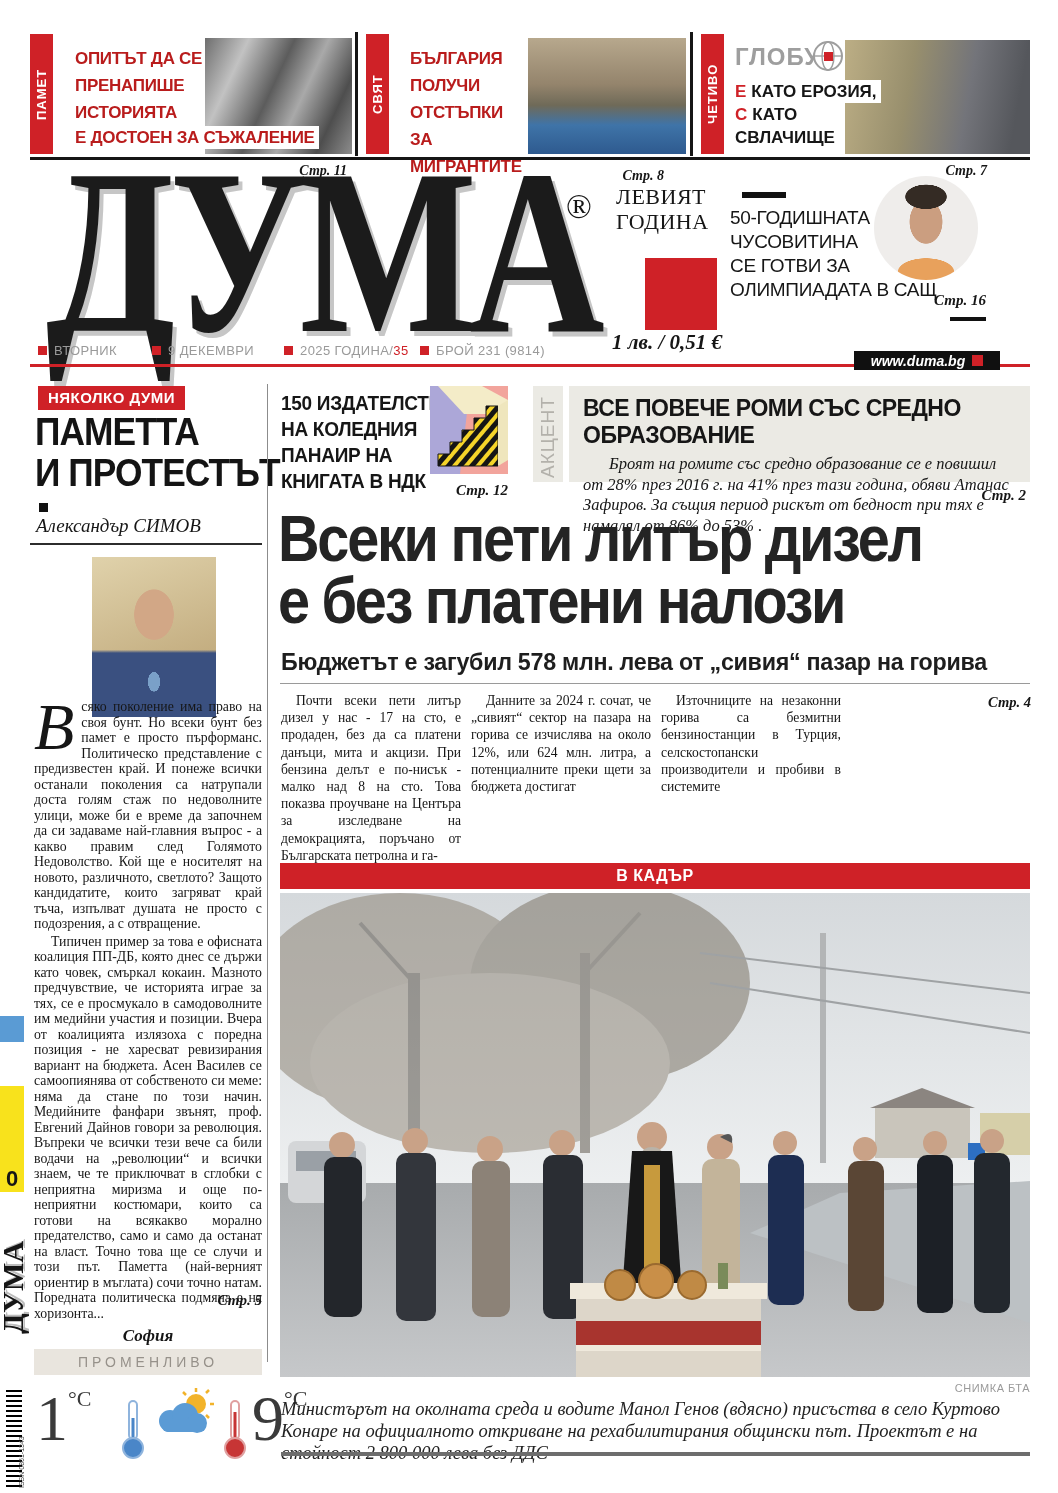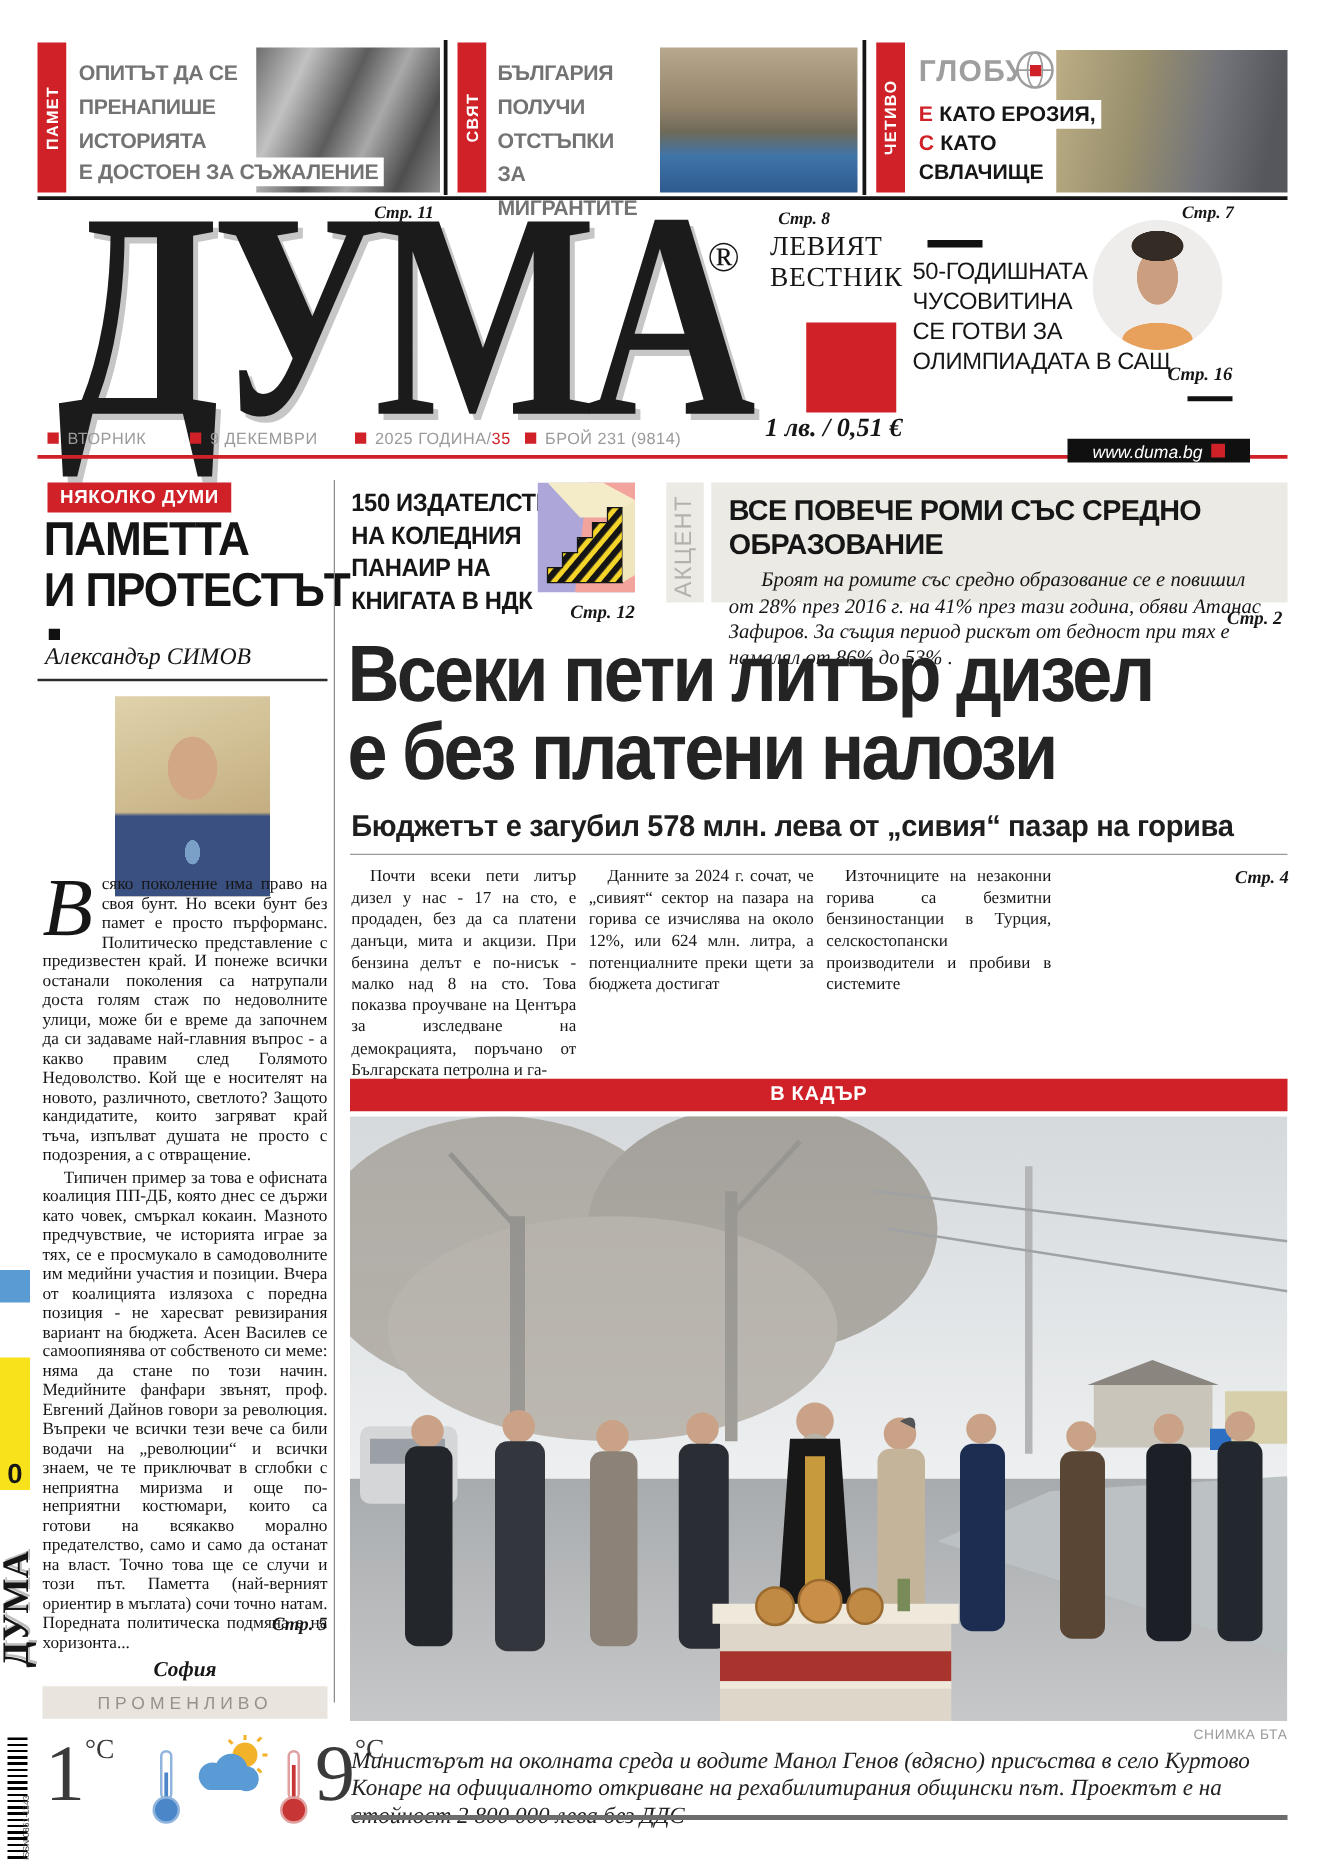--- a/index.html
+++ b/index.html
@@ -7,22 +7,22 @@
   body{margin:0;background:#fff;}
   .page{position:relative;width:1058px;height:1493px;background:#fff;overflow:hidden;
         font-family:"Liberation Serif",serif;color:var(--ink);}
   .abs{position:absolute;}
   .sans{font-family:"Liberation Sans",sans-serif;}
   .pre{white-space:pre-line;}
   .vlabel{position:absolute;width:23px;background:var(--red);color:#fff;
           font:700 13px "Liberation Sans",sans-serif;letter-spacing:1px;
           writing-mode:vertical-rl;transform:rotate(180deg);
           display:flex;align-items:center;justify-content:center;}
-  .ttitle{position:absolute;font:700 17px/27px "Liberation Sans",sans-serif;color:#737373;
-          white-space:pre-line;z-index:2;letter-spacing:-0.3px;}
+  .ttitle{position:absolute;font:700 17px/27px "Liberation Sans",sans-serif;color:#b91c1c;
+          white-space:pre-line;z-index:2;letter-spacing:-0.3px;margin-left:12px;}
   .t3line{font:700 17px/23px "Liberation Sans",sans-serif;background:#fff;
           display:inline-block;padding-right:4px;}
   .t3lead{color:var(--red);margin-right:5px;}
   .pref{position:absolute;font:700 italic 14px "Liberation Serif",serif;text-align:right;}
   .tphoto{position:absolute;z-index:1;}
   .sep{position:absolute;width:3px;background:#151515;}
   .duma{position:absolute;font:700 235px/200px "Liberation Serif",serif;letter-spacing:-10px;
         transform:scaleX(.8);transform-origin:left top;color:#1b1b1b;
         text-shadow:5px 5px 0 #c6c6c6;}
   .dateitem{position:absolute;font:13px "Liberation Sans",sans-serif;color:#9a9a9a;letter-spacing:.4px;top:343px;}
@@ -94,21 +94,21 @@
     <div><span class="t3line"><span class="t3lead">С</span><span>КАТО</span></span></div>
     <div><span class="t3line">СВЛАЧИЩЕ</span></div>
   </div>
   <div class="pref" style="left:895px;top:163px;width:92px">Стр. 7</div>
 
   <div class="abs" style="left:30px;top:157px;width:1000px;height:3px;background:#151515"></div>
 
   <div class="duma" style="left:46px;top:152px">ДУМА</div>
   <div class="abs" style="left:566px;top:188px;font:34px 'Liberation Serif',serif">®</div>
   <div class="abs pre" style="left:616px;top:184px;font:22px/25px 'Liberation Serif',serif;letter-spacing:.5px">ЛЕВИЯТ
-ВЕСТНИК</div>
+ГОДИНА</div>
   <div class="abs" style="left:645px;top:258px;width:72px;height:72px;background:var(--red)"></div>
 
   <div class="abs" style="left:742px;top:192px;width:44px;height:6px;background:#111"></div>
   <div class="abs pre sans" style="left:730px;top:206px;width:210px;font-weight:400;font-size:19px;line-height:24px;letter-spacing:-0.3px">50-ГОДИШНАТА
 ЧУСОВИТИНА
 СЕ ГОТВИ ЗА
 ОЛИМПИАДАТА В САЩ</div>
   <div class="abs" style="left:874px;top:176px;width:104px;height:104px;border-radius:50%;background:
       radial-gradient(ellipse 34px 20px at 50% 20%, #342b24 60%, transparent 62%),
       radial-gradient(ellipse 27px 36px at 50% 44%, #cb9e80 60%, transparent 62%),
@@ -117,21 +117,21 @@
   <div class="pref" style="left:908px;top:292px;width:78px;font-size:15px">Стр. 16</div>
   <div class="abs" style="left:950px;top:317px;width:36px;height:4px;background:#111"></div>
 
   <div class="dateitem" style="left:38px"><span class="sq"></span><span>ВТОРНИК</span></div>
   <div class="dateitem" style="left:152px"><span class="sq"></span><span>9 ДЕКЕМВРИ</span></div>
   <div class="dateitem" style="left:284px"><span class="sq"></span><span>2025 ГОДИНА/</span><span class="redtxt" style="font-weight:400">35</span></div>
   <div class="dateitem" style="left:420px"><span class="sq"></span><span>БРОЙ 231 (9814)</span></div>
   <div class="abs" style="left:612px;top:330px;font:700 italic 21px 'Liberation Serif',serif">1 лв. / 0,51 €</div>
 
   <div class="abs" style="left:30px;top:364px;width:1000px;height:3px;background:var(--red)"></div>
-  <div class="abs sans" style="left:854px;top:351px;width:146px;height:19px;background:#101010;color:#fff;display:flex;align-items:center;justify-content:center;gap:7px;font-weight:400;font-style:italic;font-size:14px">
+  <div class="abs sans" style="left:854px;top:351px;width:146px;height:19px;background:#101010;color:#fff;display:flex;align-items:center;justify-content:center;gap:7px;font-weight:700;font-style:italic;font-size:14px">
     <span>www.duma.bg</span>
     <span style="width:11px;height:11px;background:var(--red);display:inline-block"></span>
   </div>
 
   <div class="kicker" style="left:38px;top:386px">НЯКОЛКО ДУМИ</div>
   <div class="optitle" style="left:35px;top:412px">ПАМЕТТА
 И ПРОТЕСТЪТ</div>
   <div class="abs" style="left:39px;top:503px;width:9px;height:9px;background:#111"></div>
   <div class="abs" style="left:36px;top:515px;font:italic 19px 'Liberation Serif',serif">Александър СИМОВ</div>
   <div class="abs" style="left:30px;top:543px;width:232px;height:2px;background:#2c2c2c"></div>

